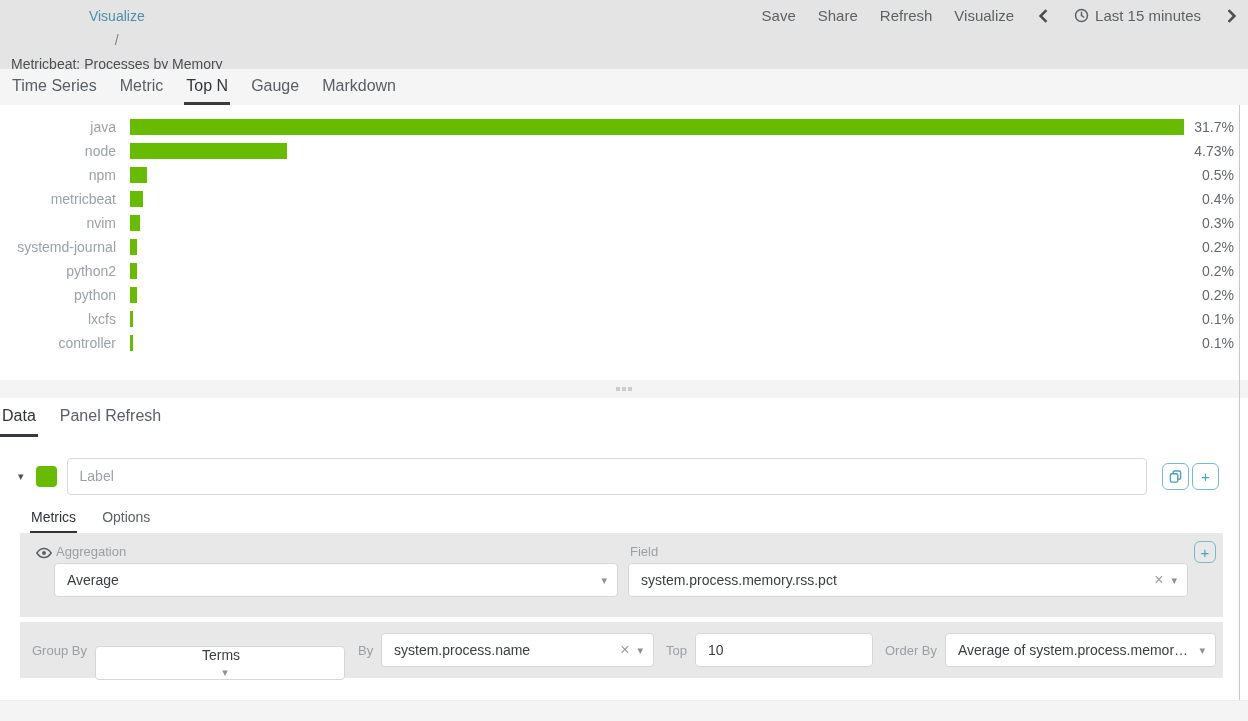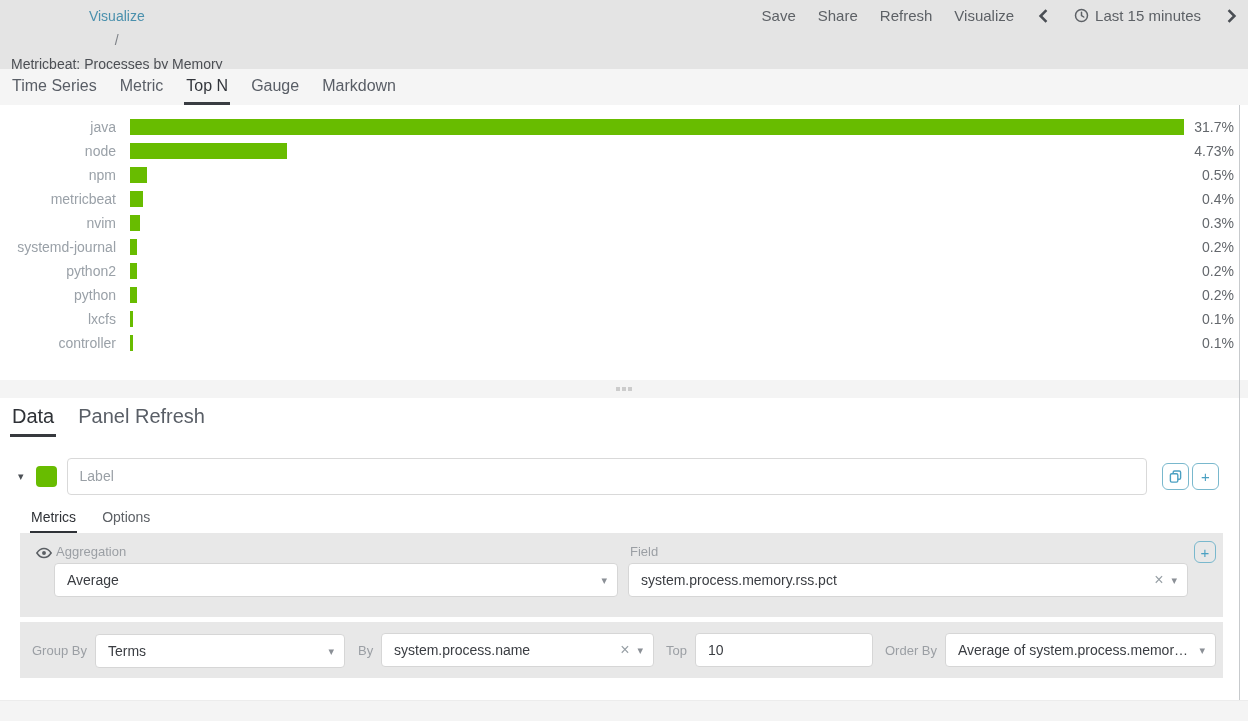--- a/index.html
+++ b/index.html
@@ -71,22 +71,22 @@
     position:absolute; left:0; top:380px; right:0; height:18px;
     background:#f4f4f4; display:flex; align-items:center; justify-content:center;
     cursor: row-resize;
   }
   .resizer .dots { display:flex; gap:2px; }
   .resizer .dots i { width:4px; height:4px; background:#cccccc; display:block; }
 
   
   .editor-tabs {
     position:absolute; left:0; top:398px; right:0; height:39px;
-    background:#fff; display:flex; gap:20px; padding-left:10px;
-    font-size:20px; color:#595e66;
+    background:#fff; display:flex; gap:20px; 
+    font-size:16px; color:#595e66;
   }
   .etab { display:flex; align-items:center; cursor:pointer; border-bottom:3px solid transparent; padding:0 2px; }
   .etab.active { color:#2f3237; border-bottom-color:#37393e; }
 
   
   .series-row {
     position:absolute; left:0; top:457px; right:0; height:38px;
     display:flex; align-items:center;
   }
   .collapse-caret { margin-left:18px; font-size:11px; color:#4c5056; cursor:pointer; line-height:1; }
@@ -359,21 +359,21 @@
     <span class="clear-icon">×</span>
     <span class="caret-icon">▾</span>
   </div>
   <button class="panel-plus-btn">
     <span>+</span>
   </button>
 </div>
 
 <div class="panel group-panel">
   <span class="field-label" style="left:12px; top:21px;">Group By</span>
-  <div class="select" style="left:75px; top:12px; width:250px;">
+  <div class="select" style="left:75px; top:24px; width:250px;flex-direction:column;">
     <span class="sel-text">Terms</span>
     <span class="caret-icon">▾</span>
   </div>
   <span class="field-label" style="left:338px; top:21px;">By</span>
   <div class="select" style="left:361px; top:11px; width:273px;">
     <span class="sel-text">system.process.name</span>
     <span class="clear-icon">×</span>
     <span class="caret-icon">▾</span>
   </div>
   <span class="field-label" style="left:646px; top:21px;">Top</span>

